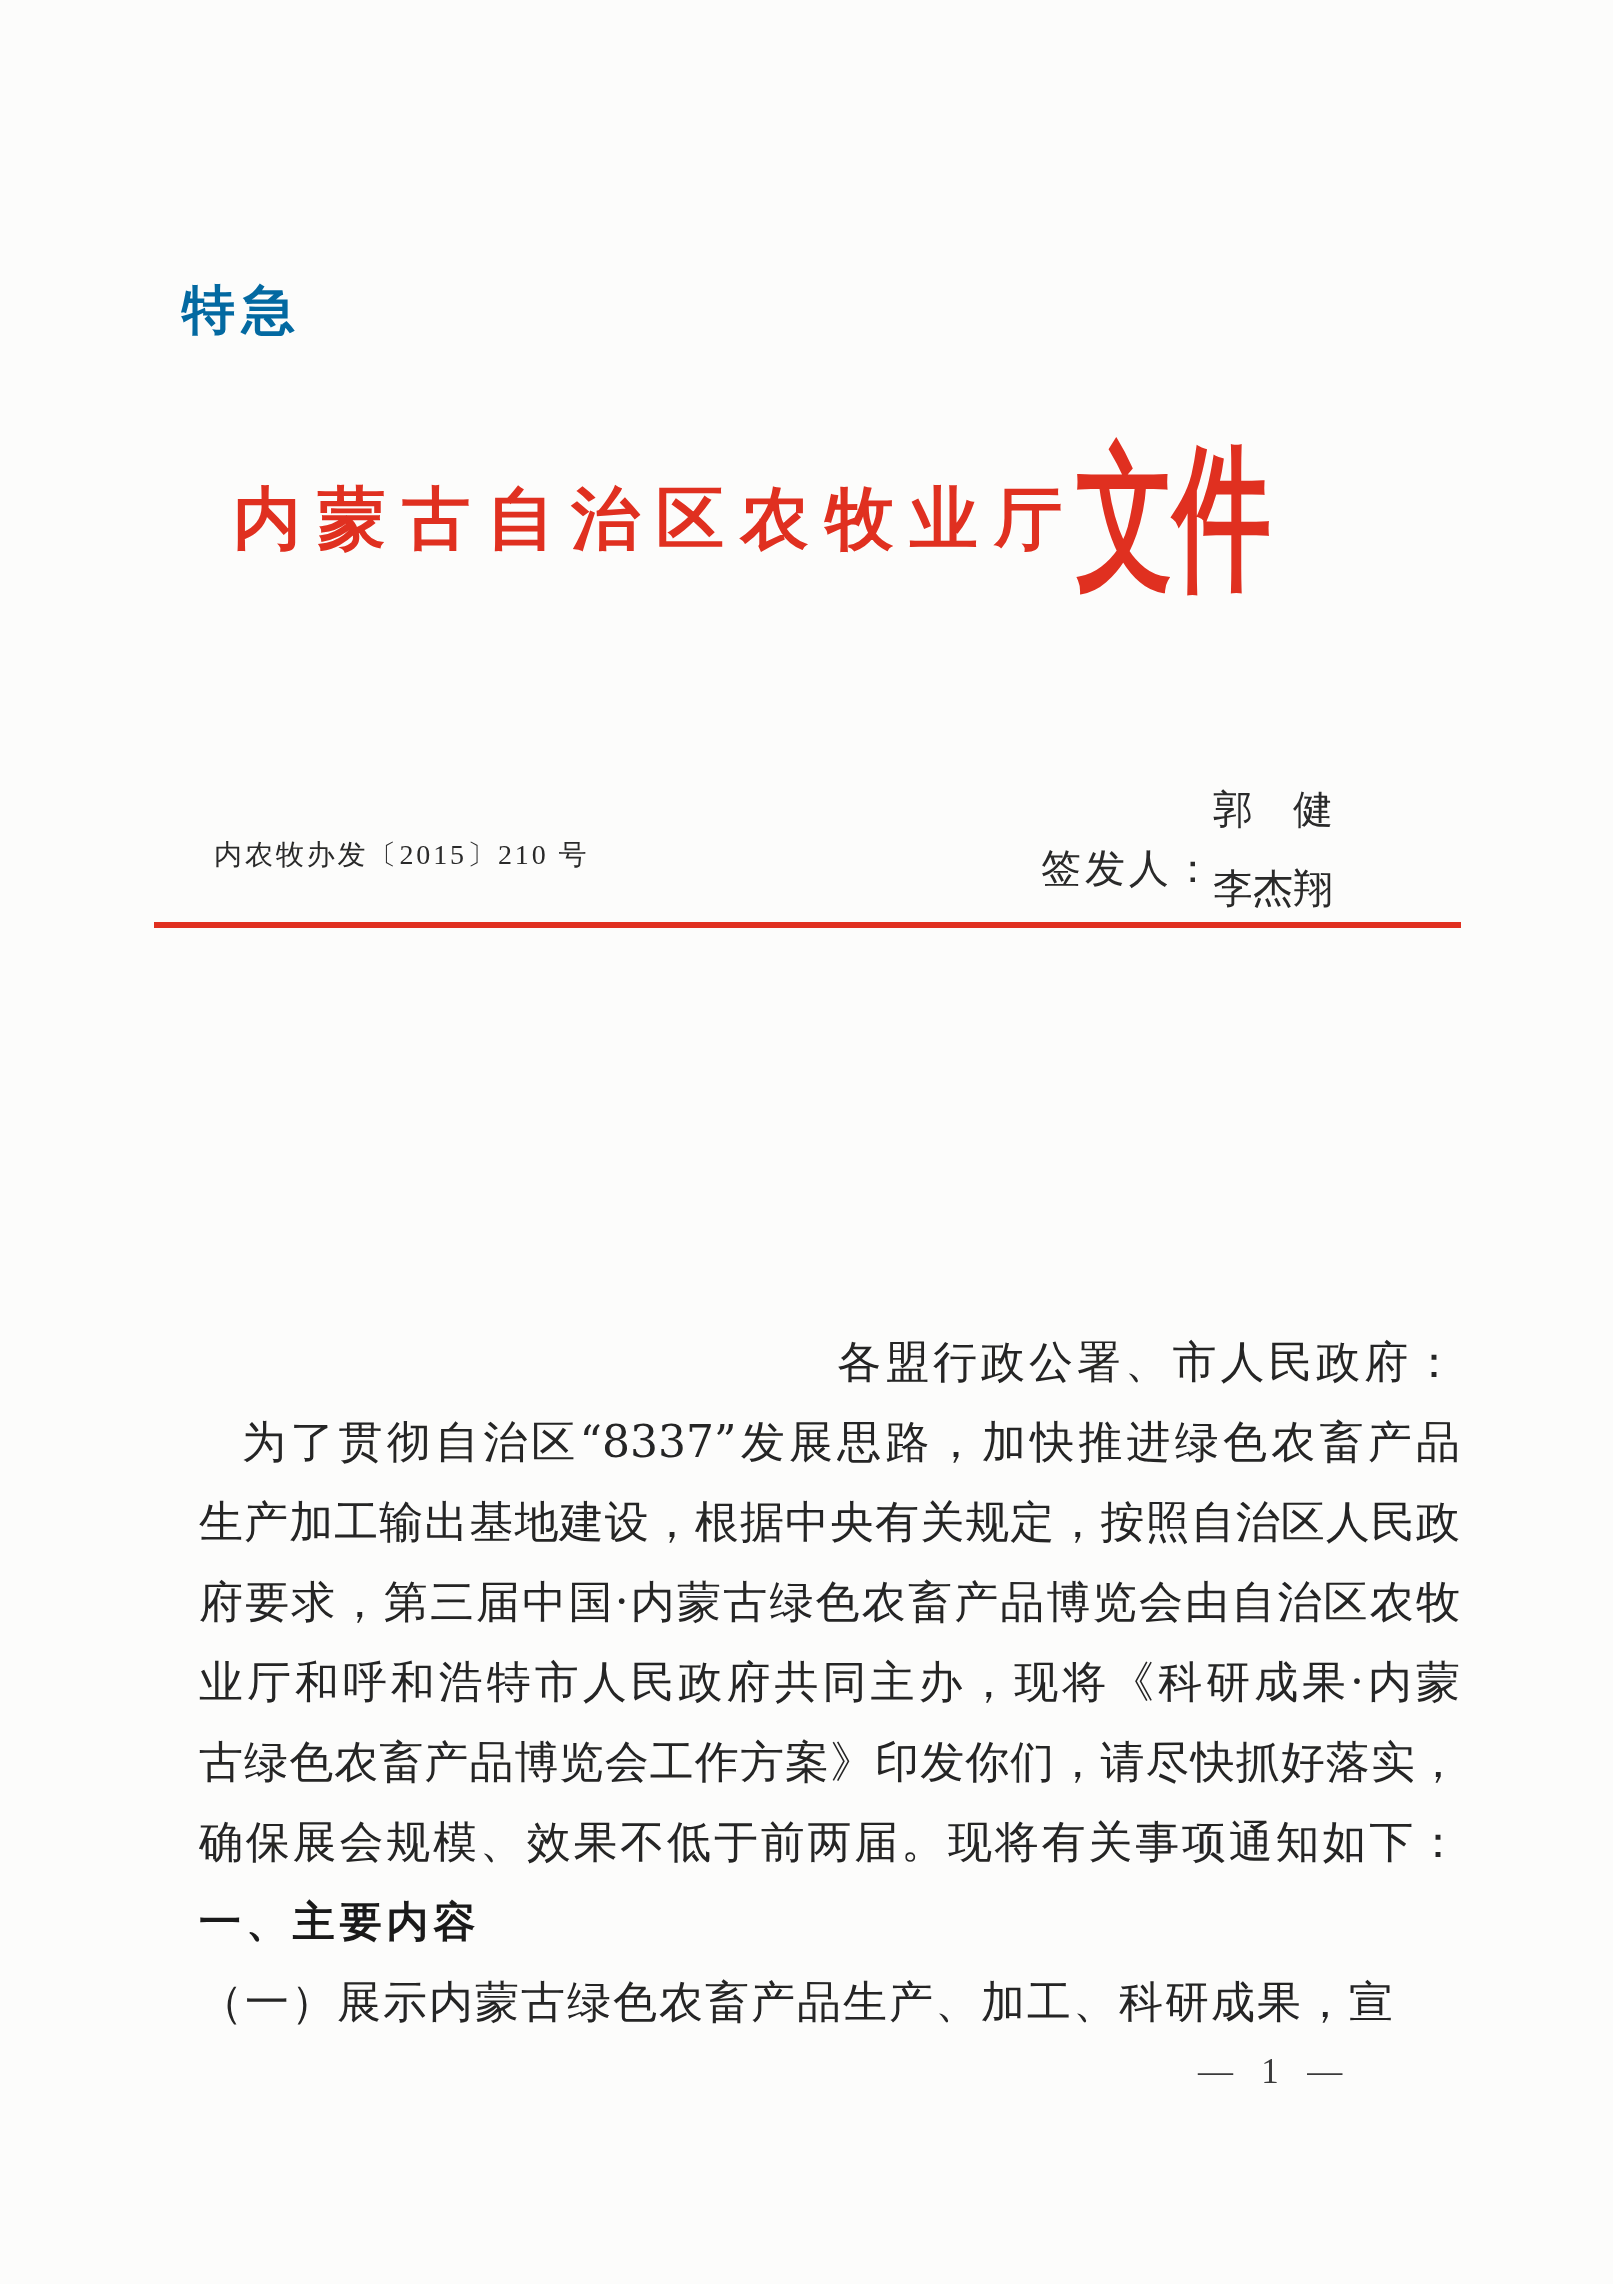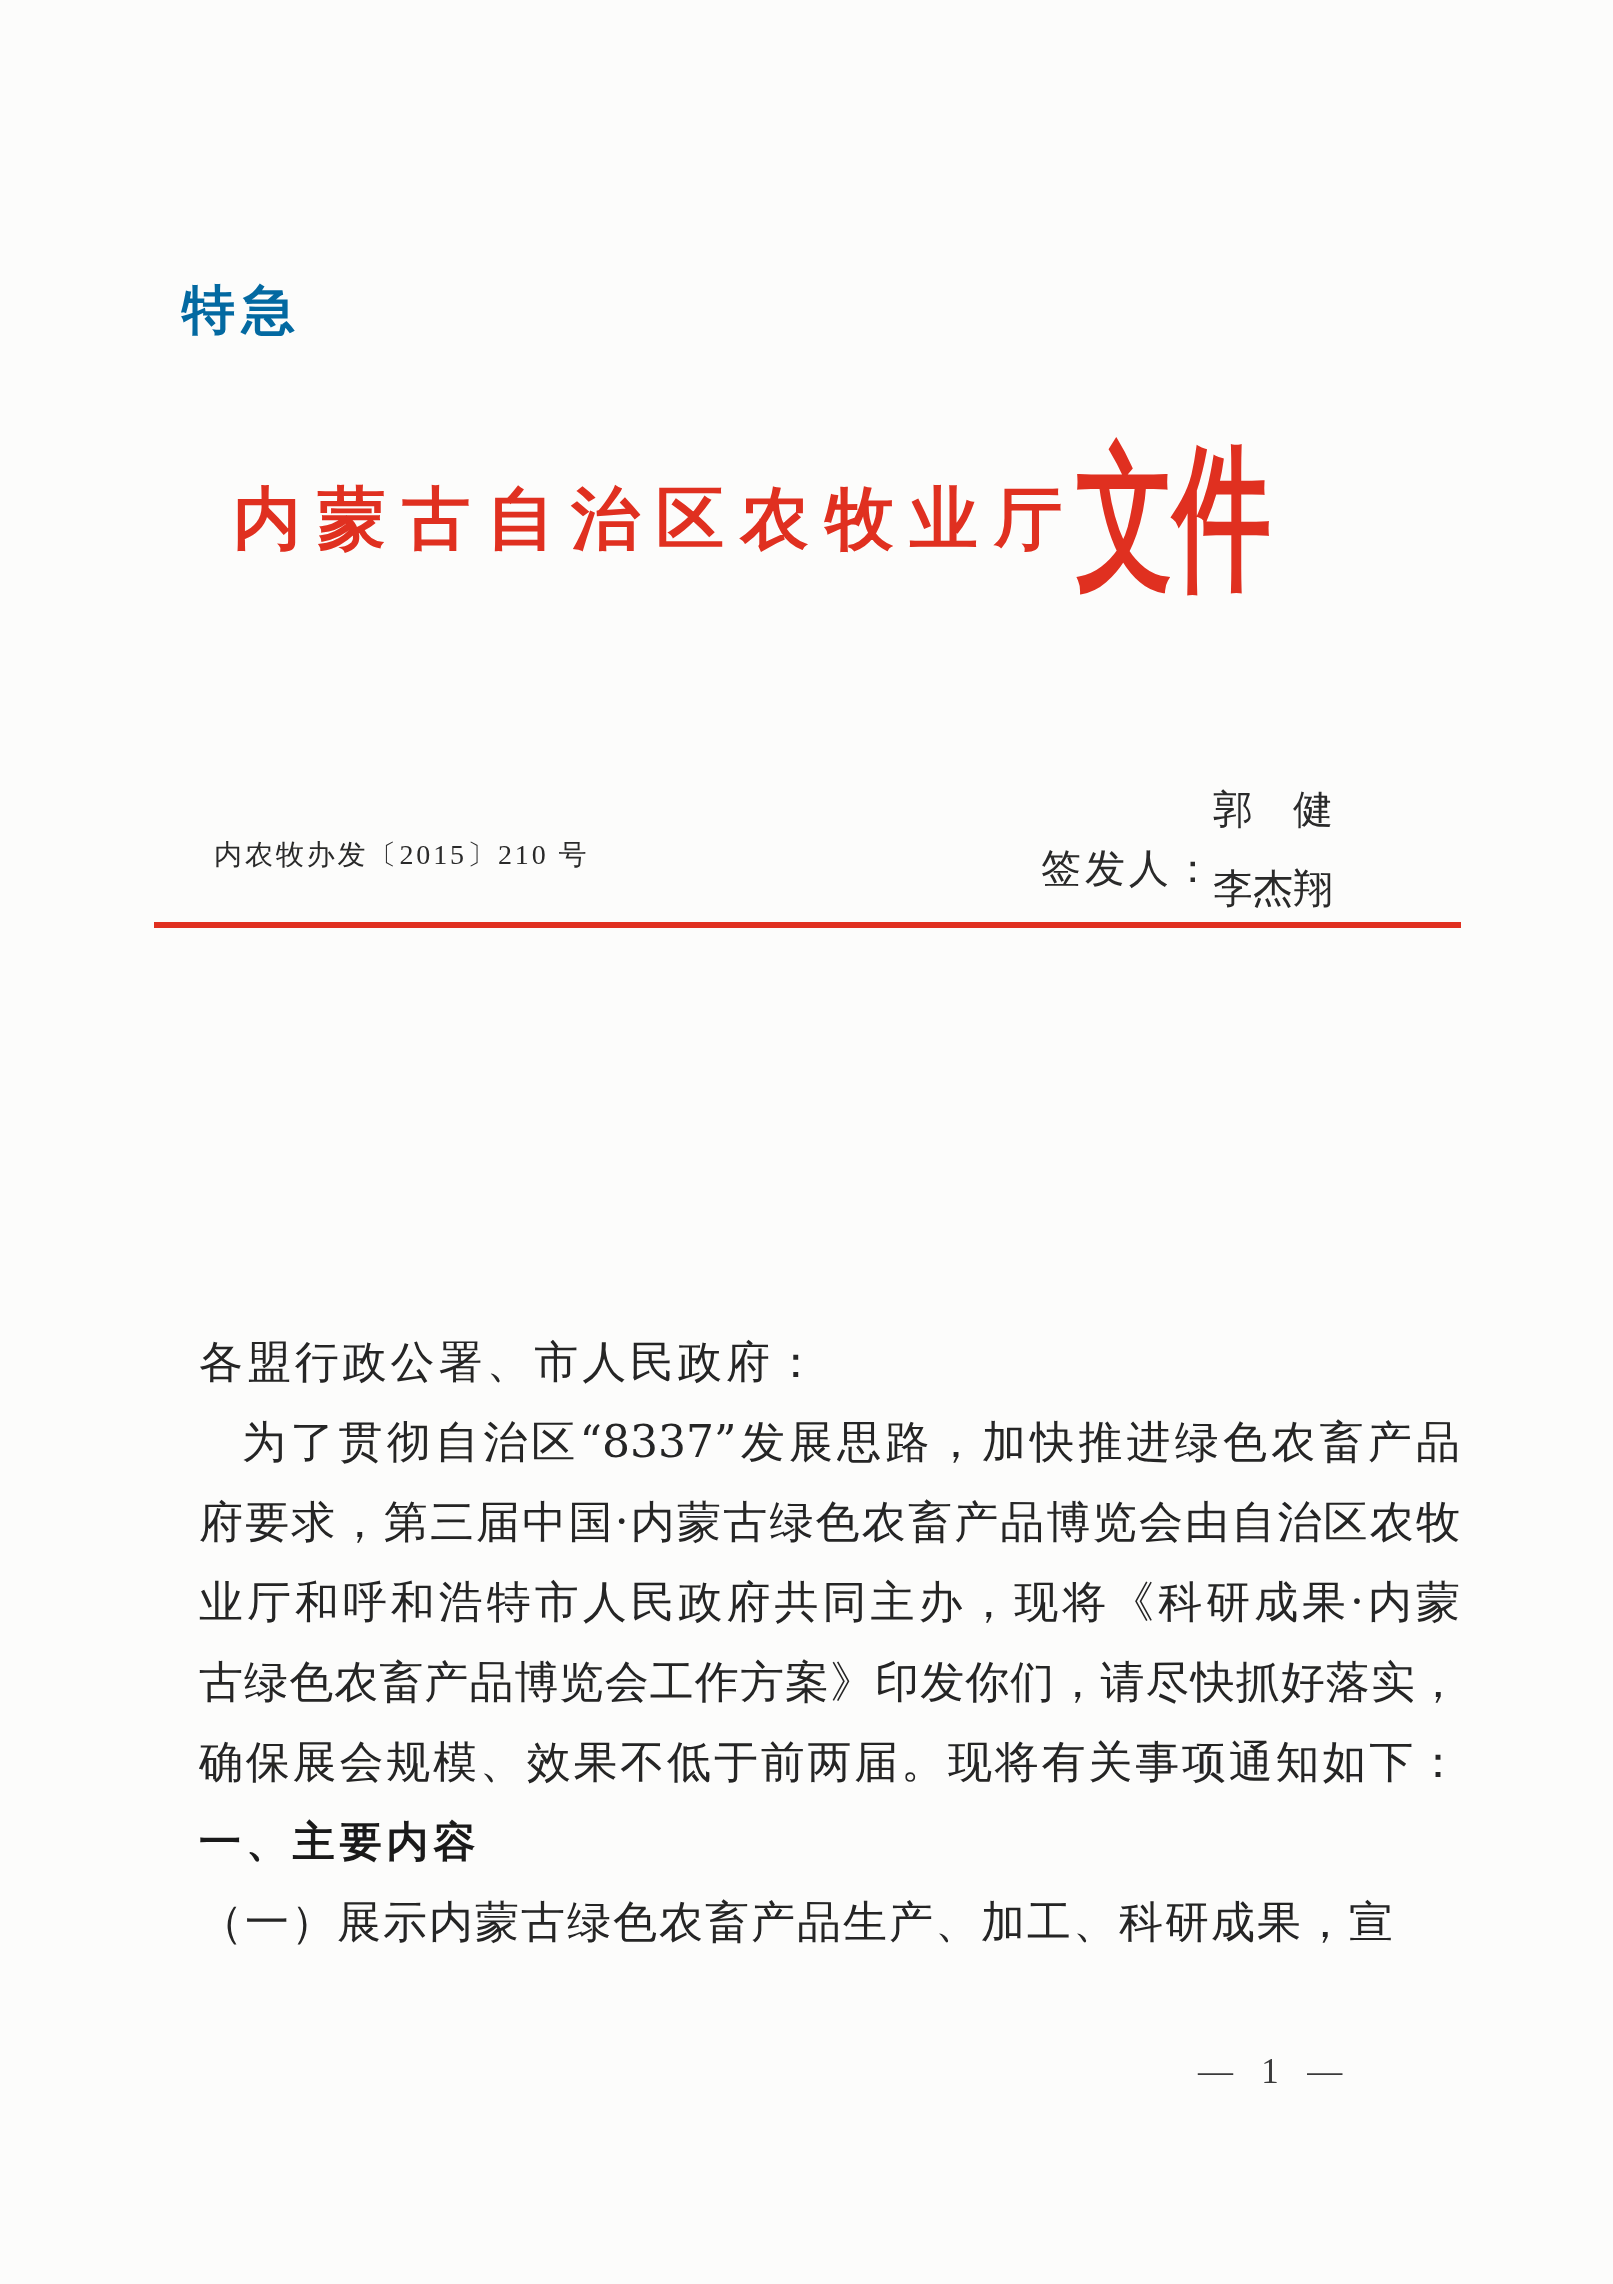--- a/index.html
+++ b/index.html
@@ -135,21 +135,21 @@
     height: 80px;
     line-height: 80px;
     white-space: nowrap;
   }
   .bline.jfull {
     white-space: normal;
     text-align: justify;
     text-align-last: justify;
   }
   .bline.indent { padding-left: 43px; }
-  .bline.salutation { letter-spacing: 3.9px; }
+  .bline.salutation { letter-spacing: 3.9px; text-align: right; }
   .bline.heading {
     font-family: "DejaVu Sans", sans-serif;
     font-weight: 700;
     font-size: 42px;
     letter-spacing: 4.9px;
     color: #1a1a1a;
   }
   .bline.item { letter-spacing: 2px; }
 
   
@@ -184,20 +184,21 @@
     <div class="issuer-name">郭　健</div>
     <div class="issuer-name">李杰翔</div>
   </div>
 
   <div class="red-rule"></div>
 
 
   <div class="body-text">
     <div class="bline salutation">各盟行政公署、市人民政府：</div>
     <div class="bline jfull indent">为了贯彻自治区“8337”发展思路，加快推进绿色农畜产品</div>
+    <div class="bline jfull">生产加工输出基地建设，根据中央有关规定，按照自治区人民政</div>
     <div class="bline jfull">府要求，第三届中国·内蒙古绿色农畜产品博览会由自治区农牧</div>
     <div class="bline jfull">业厅和呼和浩特市人民政府共同主办，现将《科研成果·内蒙</div>
     <div class="bline jfull">古绿色农畜产品博览会工作方案》印发你们，请尽快抓好落实，</div>
     <div class="bline jfull">确保展会规模、效果不低于前两届。现将有关事项通知如下：</div>
     <div class="bline heading">一、主要内容</div>
     <div class="bline item">（一）展示内蒙古绿色农畜产品生产、加工、科研成果，宣</div>
   </div>
 
   <div class="page-number">— 1 —</div>
 

